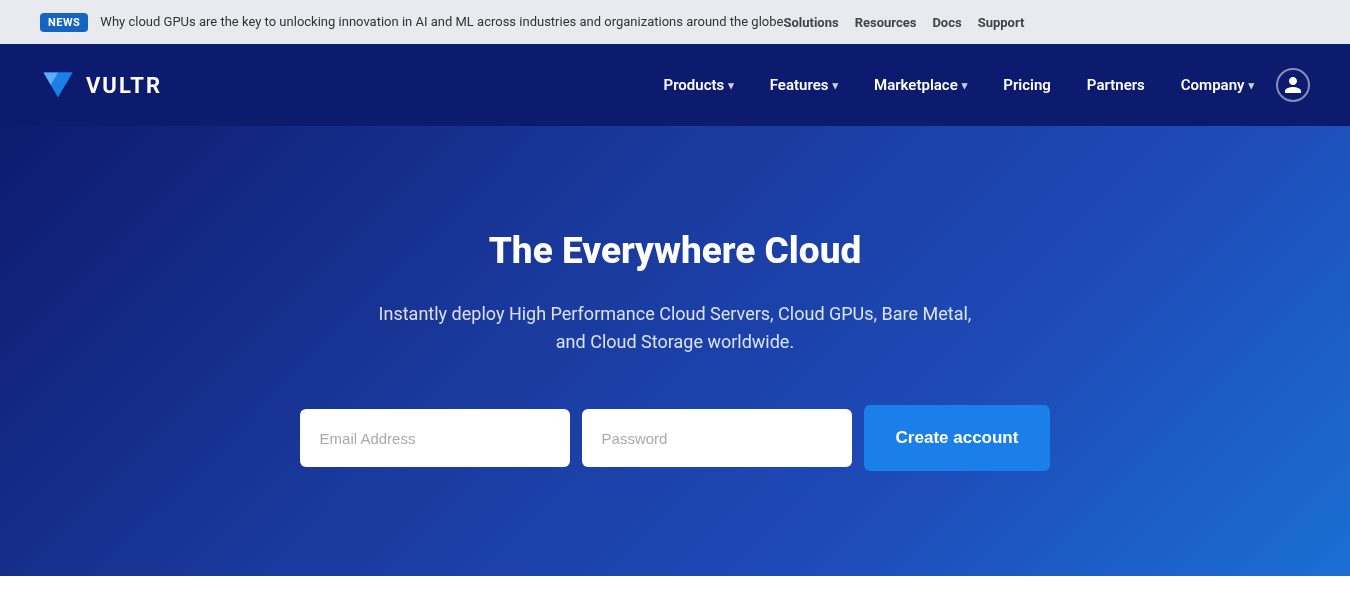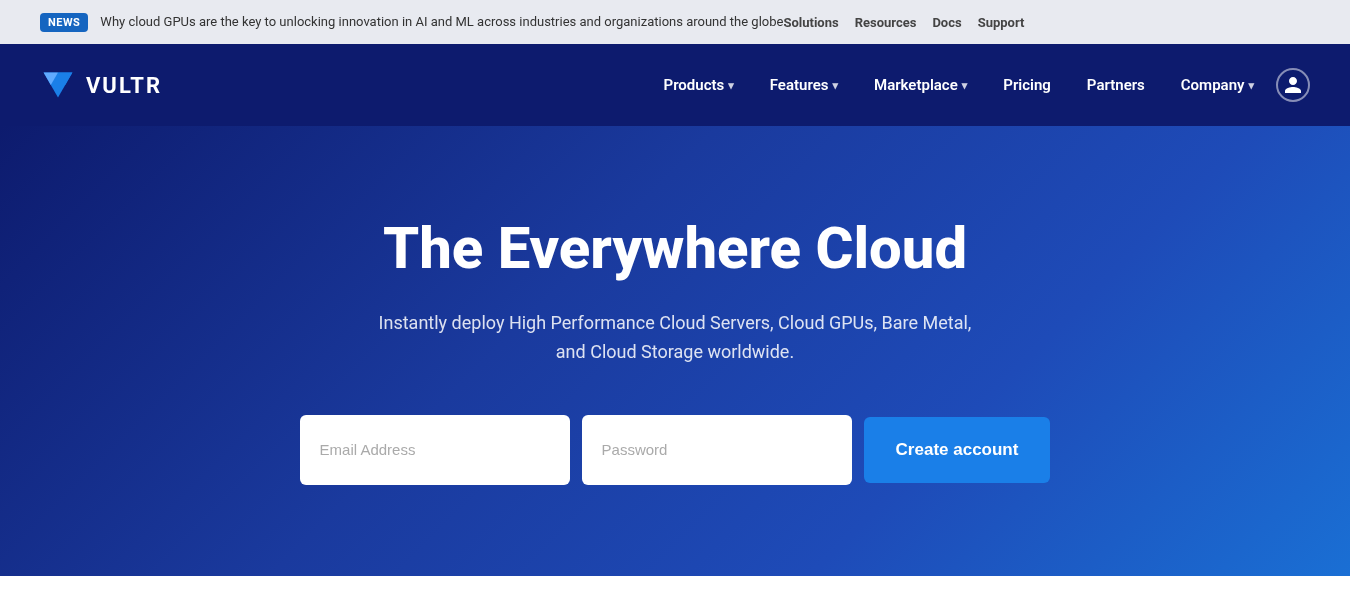--- a/index.html
+++ b/index.html
@@ -113,21 +113,21 @@
       min-height: 450px;
       display: flex;
       flex-direction: column;
       align-items: center;
       justify-content: center;
       padding: 60px 40px;
       text-align: center;
     }
     .hero-title {
       color: white;
-      font-size: 58px;
+      font-size: 37px;
       font-weight: 800;
       margin-bottom: 28px;
       line-height: 1.1;
     }
     .hero-subtitle {
       color: rgba(255,255,255,0.85);
       font-size: 18px;
       line-height: 1.6;
       max-width: 600px;
       margin-bottom: 48px;
@@ -135,21 +135,21 @@
     .hero-form {
       display: flex;
       gap: 12px;
       align-items: center;
     }
     .hero-input {
       background: white;
       border: none;
       border-radius: 6px;
       padding: 0 20px;
-      height: 70px;
+      height: 58px;
       width: 270px;
       font-size: 15px;
       color: #333;
       outline: none;
     }
     .hero-input::placeholder { color: #aaa; }
     .create-account-btn {
       background: #1a7fe8;
       color: white;
       border: none;

